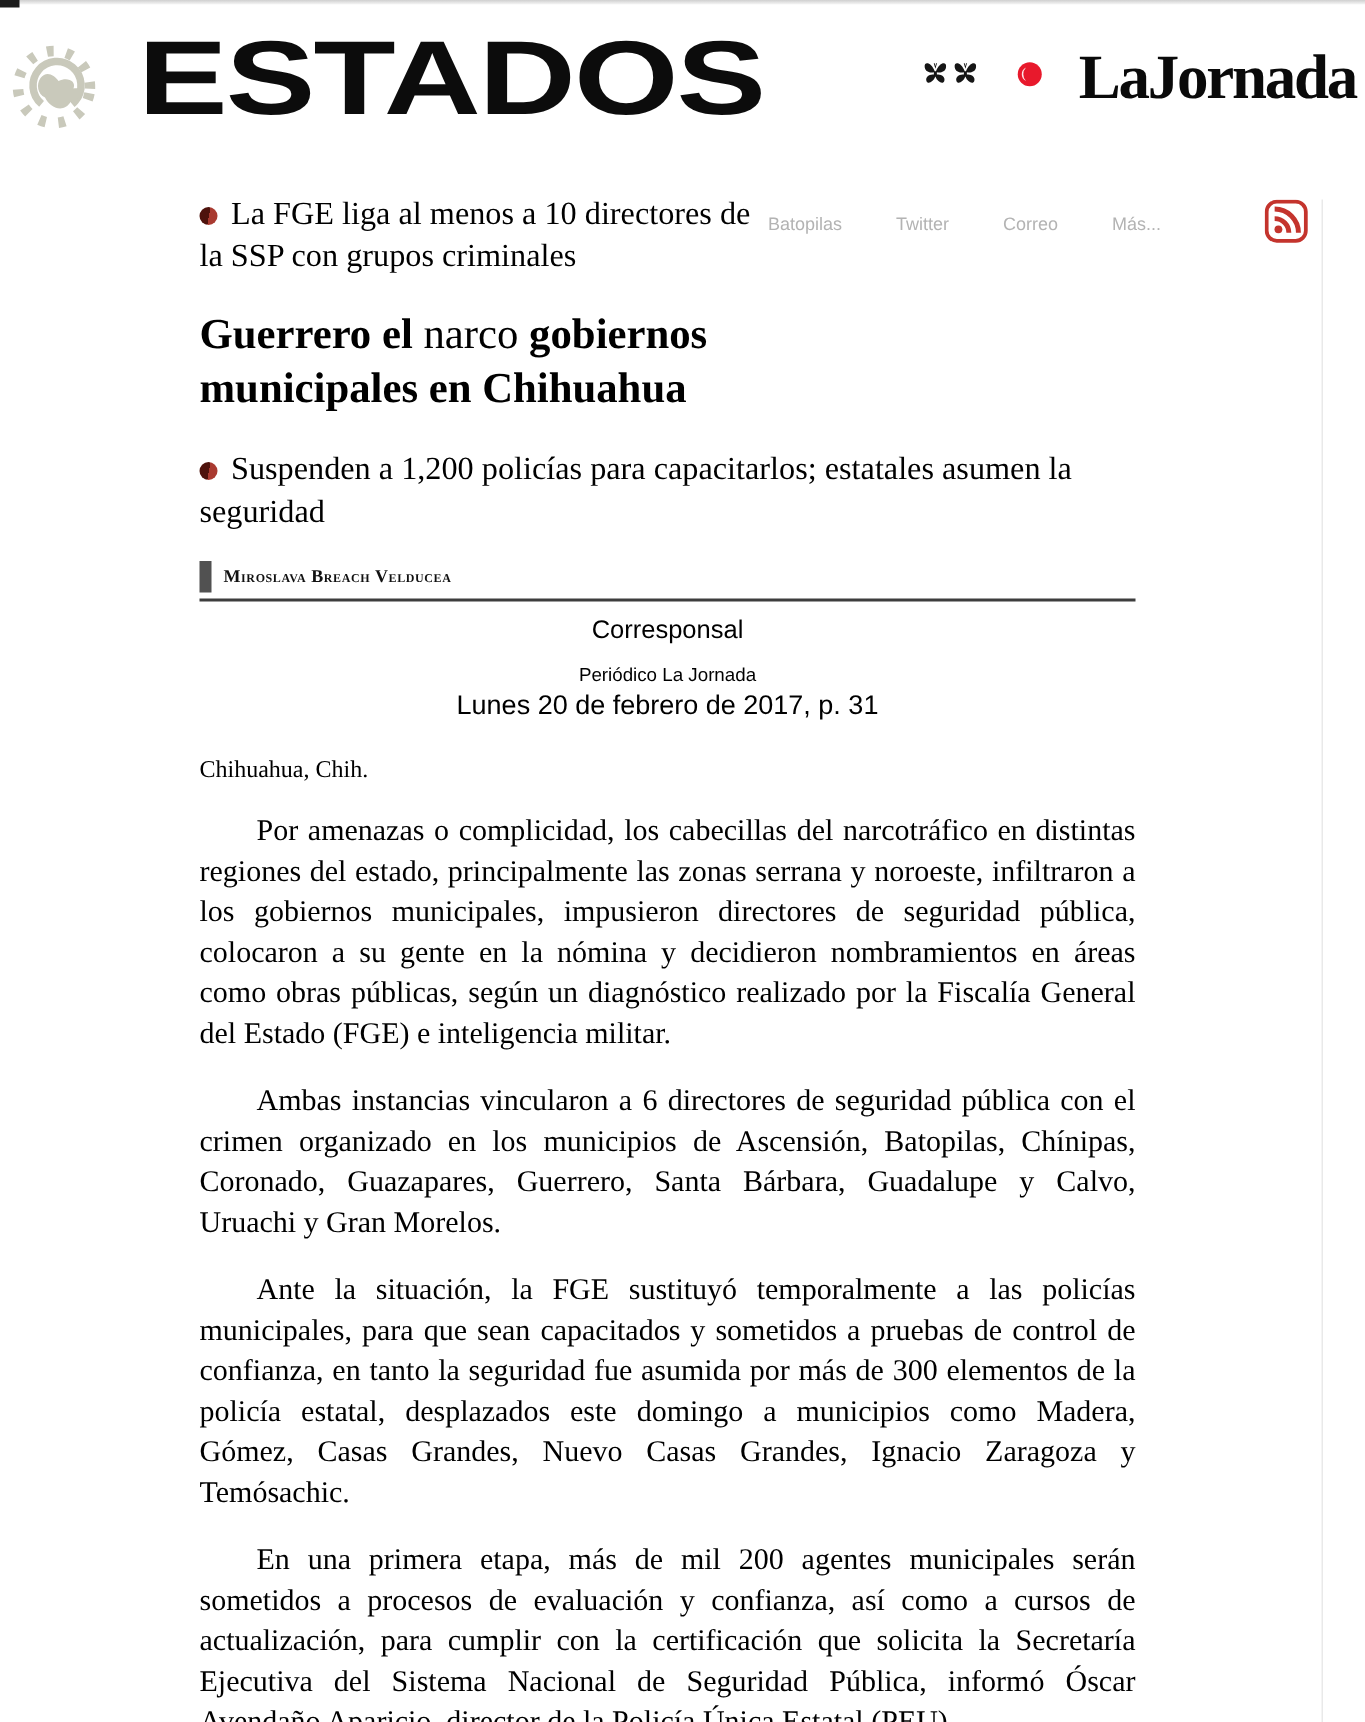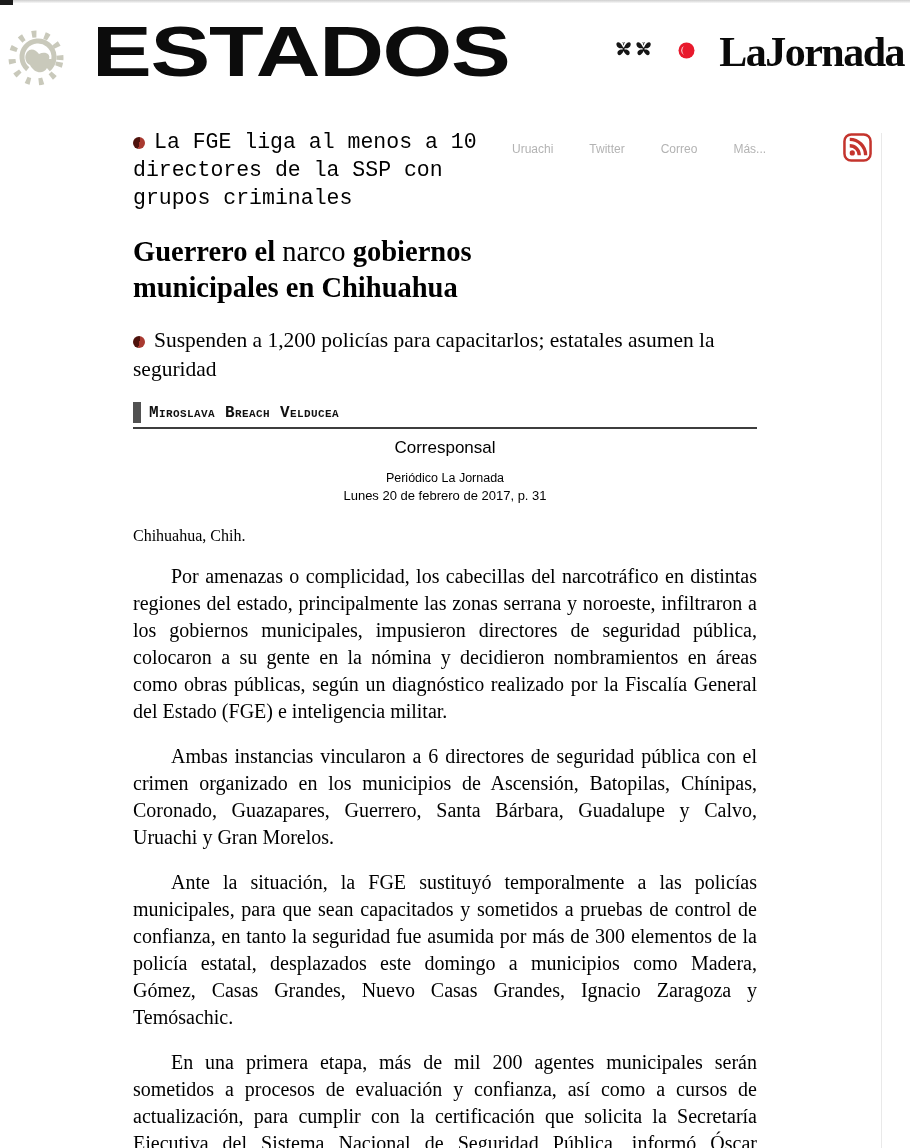--- a/index.html
+++ b/index.html
@@ -32,35 +32,35 @@
     font-family:"Liberation Sans", sans-serif; font-size:12px; color:#b3b3b3; }
   .share-link { cursor:pointer; }
   .rss { position:absolute; left:843px; top:133px; width:29px; height:29px; cursor:pointer; }
   .v-divider { position:absolute; left:881px; top:133px; width:1px; height:1015px; background:#e9e9e9; }
 
   
   .content { position:absolute; left:133px; top:96px; width:624px; }
   .bullet { display:inline-block; width:12px; height:12px; border-radius:50%;
     background:linear-gradient(100deg,#4e120c 52%,#a93a30 52%);
     margin-right:9px; vertical-align:baseline; position:relative; top:0.5px; }
-  .kicker { margin-top:32px; width:385px; font-size:21.5px; line-height:28px;font-family:Liberation Mono, monospace; }
+  .kicker { margin-top:32px; width:385px; font-size:21.5px; line-height:28px; }
   .headline { margin-top:22px; width:462px; font-size:28.5px; line-height:36px; font-weight:700; }
   .headline .light { font-weight:400; }
   .subhead { margin-top:20px; font-size:21.5px; line-height:29px; }
 
   .byline-row { margin-top:18px; border-bottom:2px solid #3d3d3d; padding-bottom:4px;
     display:flex; align-items:center; }
   .byline-square { width:8px; height:21px; background:#515151; margin-right:8px; }
-  .byline-name { font-family:Liberation Mono, monospace; font-weight:700;
-    font-size:16px; font-variant:small-caps; letter-spacing:0.4px; color:#111; }
+  .byline-name { font-family:Liberation Serif, serif; font-weight:700;
+    font-size:12px; font-variant:small-caps; letter-spacing:0.4px; color:#111; }
 
   .meta { text-align:center; font-family:"Liberation Sans", sans-serif; }
   .role { font-size:17px; margin-top:9px; }
   .pub { font-size:12.5px; margin-top:13px; }
-  .pubdate { font-size:13px; margin-top:3px; }
+  .pubdate { font-size:18px; margin-top:3px; }
 
   .dateline { margin-top:24px; font-size:16px; }
   .body { margin-top:8px; font-size:20px; line-height:27px; text-align:justify; }
   .body p { margin:18px 0 0 0; text-indent:38px; }
 </style>
 </head>
 <body>
 
 <div class="page">
   <div class="top-hairline"></div>
@@ -98,21 +98,21 @@
         <svg width="17" height="17" viewBox="0 0 17 17">
           <circle cx="8.5" cy="8.5" r="8" fill="#e8192c"></circle>
           <path d="M6 4 a5 5 0 0 0 0 9 a6.5 6.5 0 0 1 0 -9 Z" fill="#ffffff" opacity="0.9"></path>
         </svg>
       </span>
       <span class="brand-name">LaJornada</span>
     </div>
   </div>
 
   <div class="share-row">
-    <span class="share-link">Uruachi</span>
+    <span class="share-link">Batopilas</span>
     <span class="share-link">Twitter</span>
     <span class="share-link">Correo</span>
     <span class="share-link">Más...</span>
   </div>
   <span class="rss">
     <svg width="29" height="29" viewBox="0 0 30 30">
       <rect x="1.5" y="1.5" width="27" height="27" rx="7" fill="#ffffff" stroke="#c4342d" stroke-width="2.6"></rect>
       <circle cx="9.6" cy="20.6" r="2.7" fill="#c4342d"></circle>
       <path d="M7 13.2 a9.8 9.8 0 0 1 9.8 9.8" stroke="#c4342d" stroke-width="3.4" fill="none"></path>
       <path d="M7 6.6 a16.4 16.4 0 0 1 16.4 16.4" stroke="#c4342d" stroke-width="3.4" fill="none"></path>

